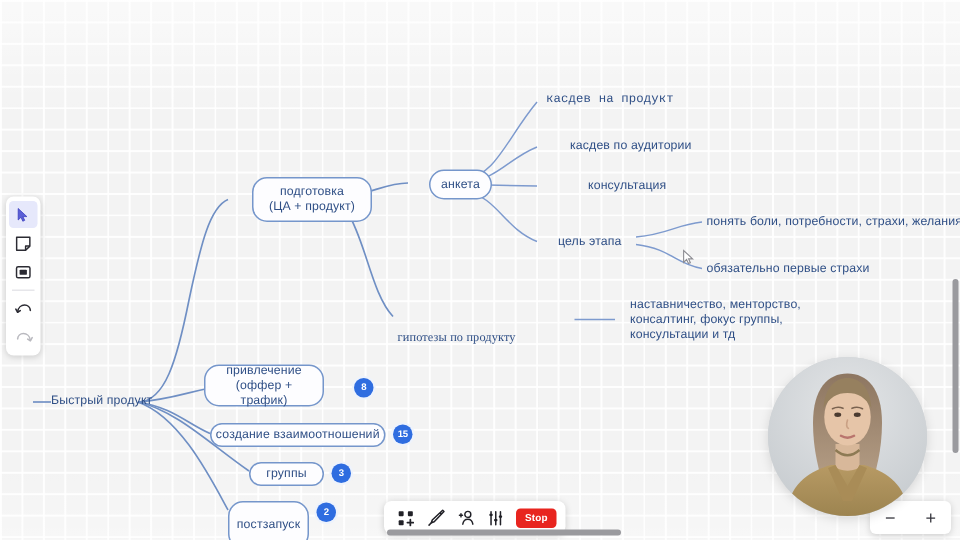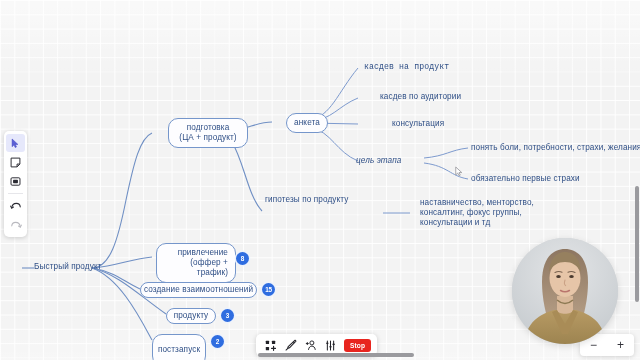--- a/index.html
+++ b/index.html
@@ -291,40 +291,40 @@
 (ЦА + продукт)</div>
 
   <div class="node pill" style="left:270px; top:113px; width:42px; height:20px;margin-left:16px;">анкета</div>
 
   <div class="node plain" style="left:364px; top:62px;font-family:Liberation Mono, monospace;">касдев на продукт</div>
 
   <div class="node plain" style="left:380px; top:92px;">касдев по аудитории</div>
 
   <div class="node plain" style="left:364px; top:119px;margin-left:28px;">консультация</div>
 
-  <div class="node plain" style="left:356px; top:156px;font-style:italic;">цель этапа</div>
+  <div class="node plain" style="left:372px; top:156px;">цель этапа</div>
 
   <div class="node plain" style="left:471px; top:143px;">понять боли, потребности, страхи, желания, во</div>
 
   <div class="node plain" style="left:471px; top:174px;">обязательно первые страхи</div>
 
-  <div class="node plain" style="left:265px; top:195px;">гипотезы по продукту</div>
+  <div class="node plain" style="left:265px; top:220px;font-family:Liberation Serif, serif;">гипотезы по продукту</div>
 
   <div class="node plain multiline" style="left:420px; top:198px;">наставничество, менторство,
 консалтинг, фокус группы,
 консультации и тд</div>
 
-  <div class="node pill multiline" style="left:156px; top:243px; width:80px; height:40px;text-align:right;">привлечение
+  <div class="node pill multiline" style="left:136px; top:243px; width:80px; height:28px;">привлечение
 (оффер + трафик)</div>
   <div class="badge" style="left:236px; top:252px;">8</div>
 
   <div class="node pill" style="left:140px; top:282px; width:117px; height:16px;text-align:center;">создание взаимоотношений</div>
   <div class="badge" style="left:262px; top:283px;">15</div>
 
-  <div class="node pill" style="left:166px; top:308px; width:50px; height:16px;">продукту</div>
+  <div class="node pill" style="left:166px; top:308px; width:50px; height:16px;">группы</div>
   <div class="badge" style="left:221px; top:309px;">3</div>
 
   <div class="node pill" style="left:152px; top:334px; width:54px; height:32px;">постзапуск</div>
   <div class="badge" style="left:211px; top:335px;">2</div>
 
   <svg class="fake-cursor" viewBox="0 0 12 14">
     <path d="M1,1 L1,11.5 L3.6,9 L5.3,12.6 L7,11.8 L5.4,8.4 L9,8.4 Z" fill="#ffffff" stroke="#8d8d93" stroke-width="1"></path>
   </svg>
 
   <div class="left-toolbar">

